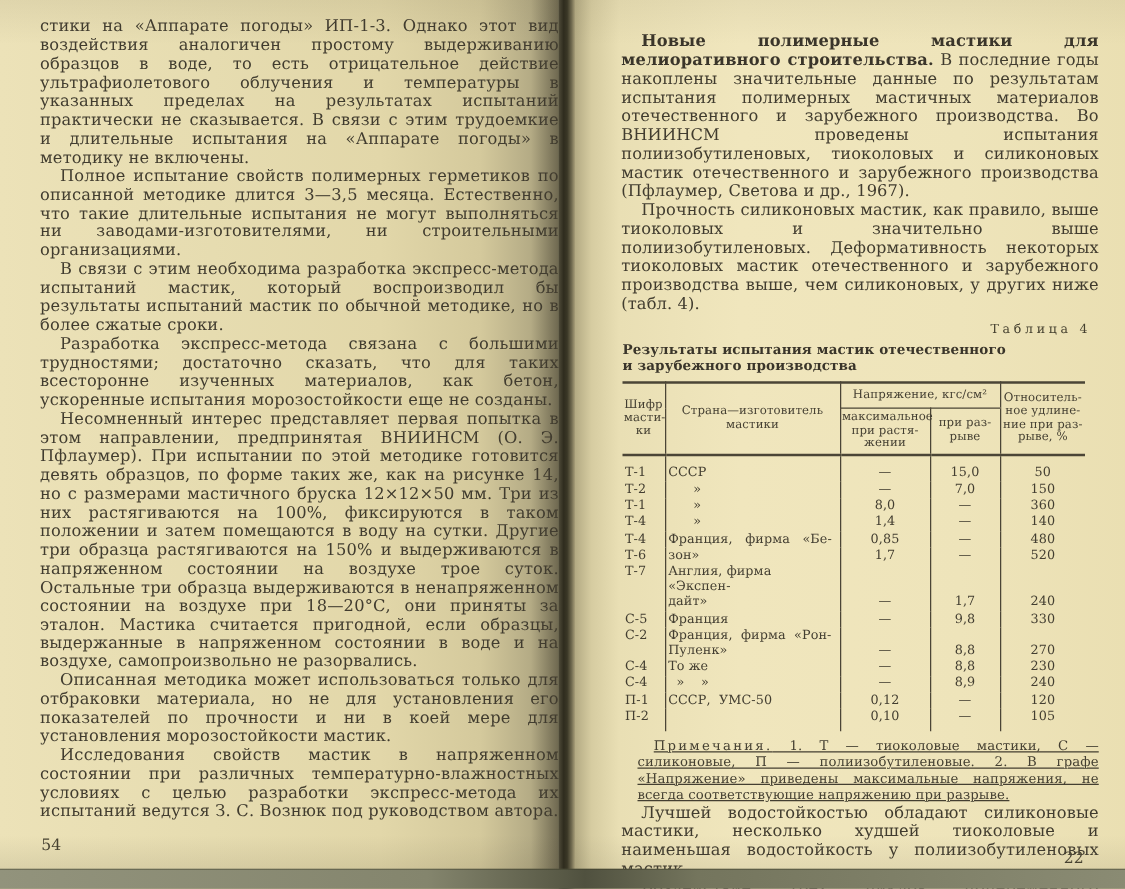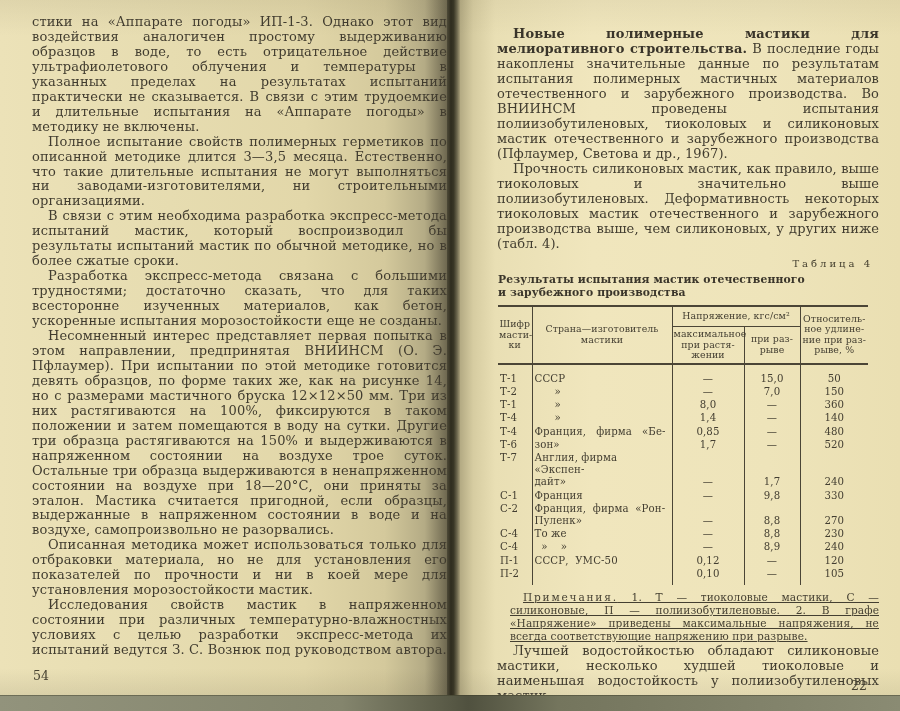--- a/index.html
+++ b/index.html
@@ -189,21 +189,21 @@
       </tr>
       <tr class="vb">
         <td class="c-code">Т-7</td>
         <td class="c-country bl">Англия, фирма «Экспен-
 дайт»</td>
         <td class="c-num bl">—</td>
         <td class="c-num bl">1,7</td>
         <td class="c-num bl">240</td>
       </tr>
       <tr>
-        <td class="c-code">С-1</td>
+        <td class="c-code">С-5</td>
         <td class="c-country bl">Франция</td>
         <td class="c-num bl">—</td>
         <td class="c-num bl">9,8</td>
         <td class="c-num bl">330</td>
       </tr>
       <tr class="vb">
         <td class="c-code">С-2</td>
         <td class="c-country bl">Франция,  фирма  «Рон-
 Пуленк»</td>
         <td class="c-num bl">—</td>

